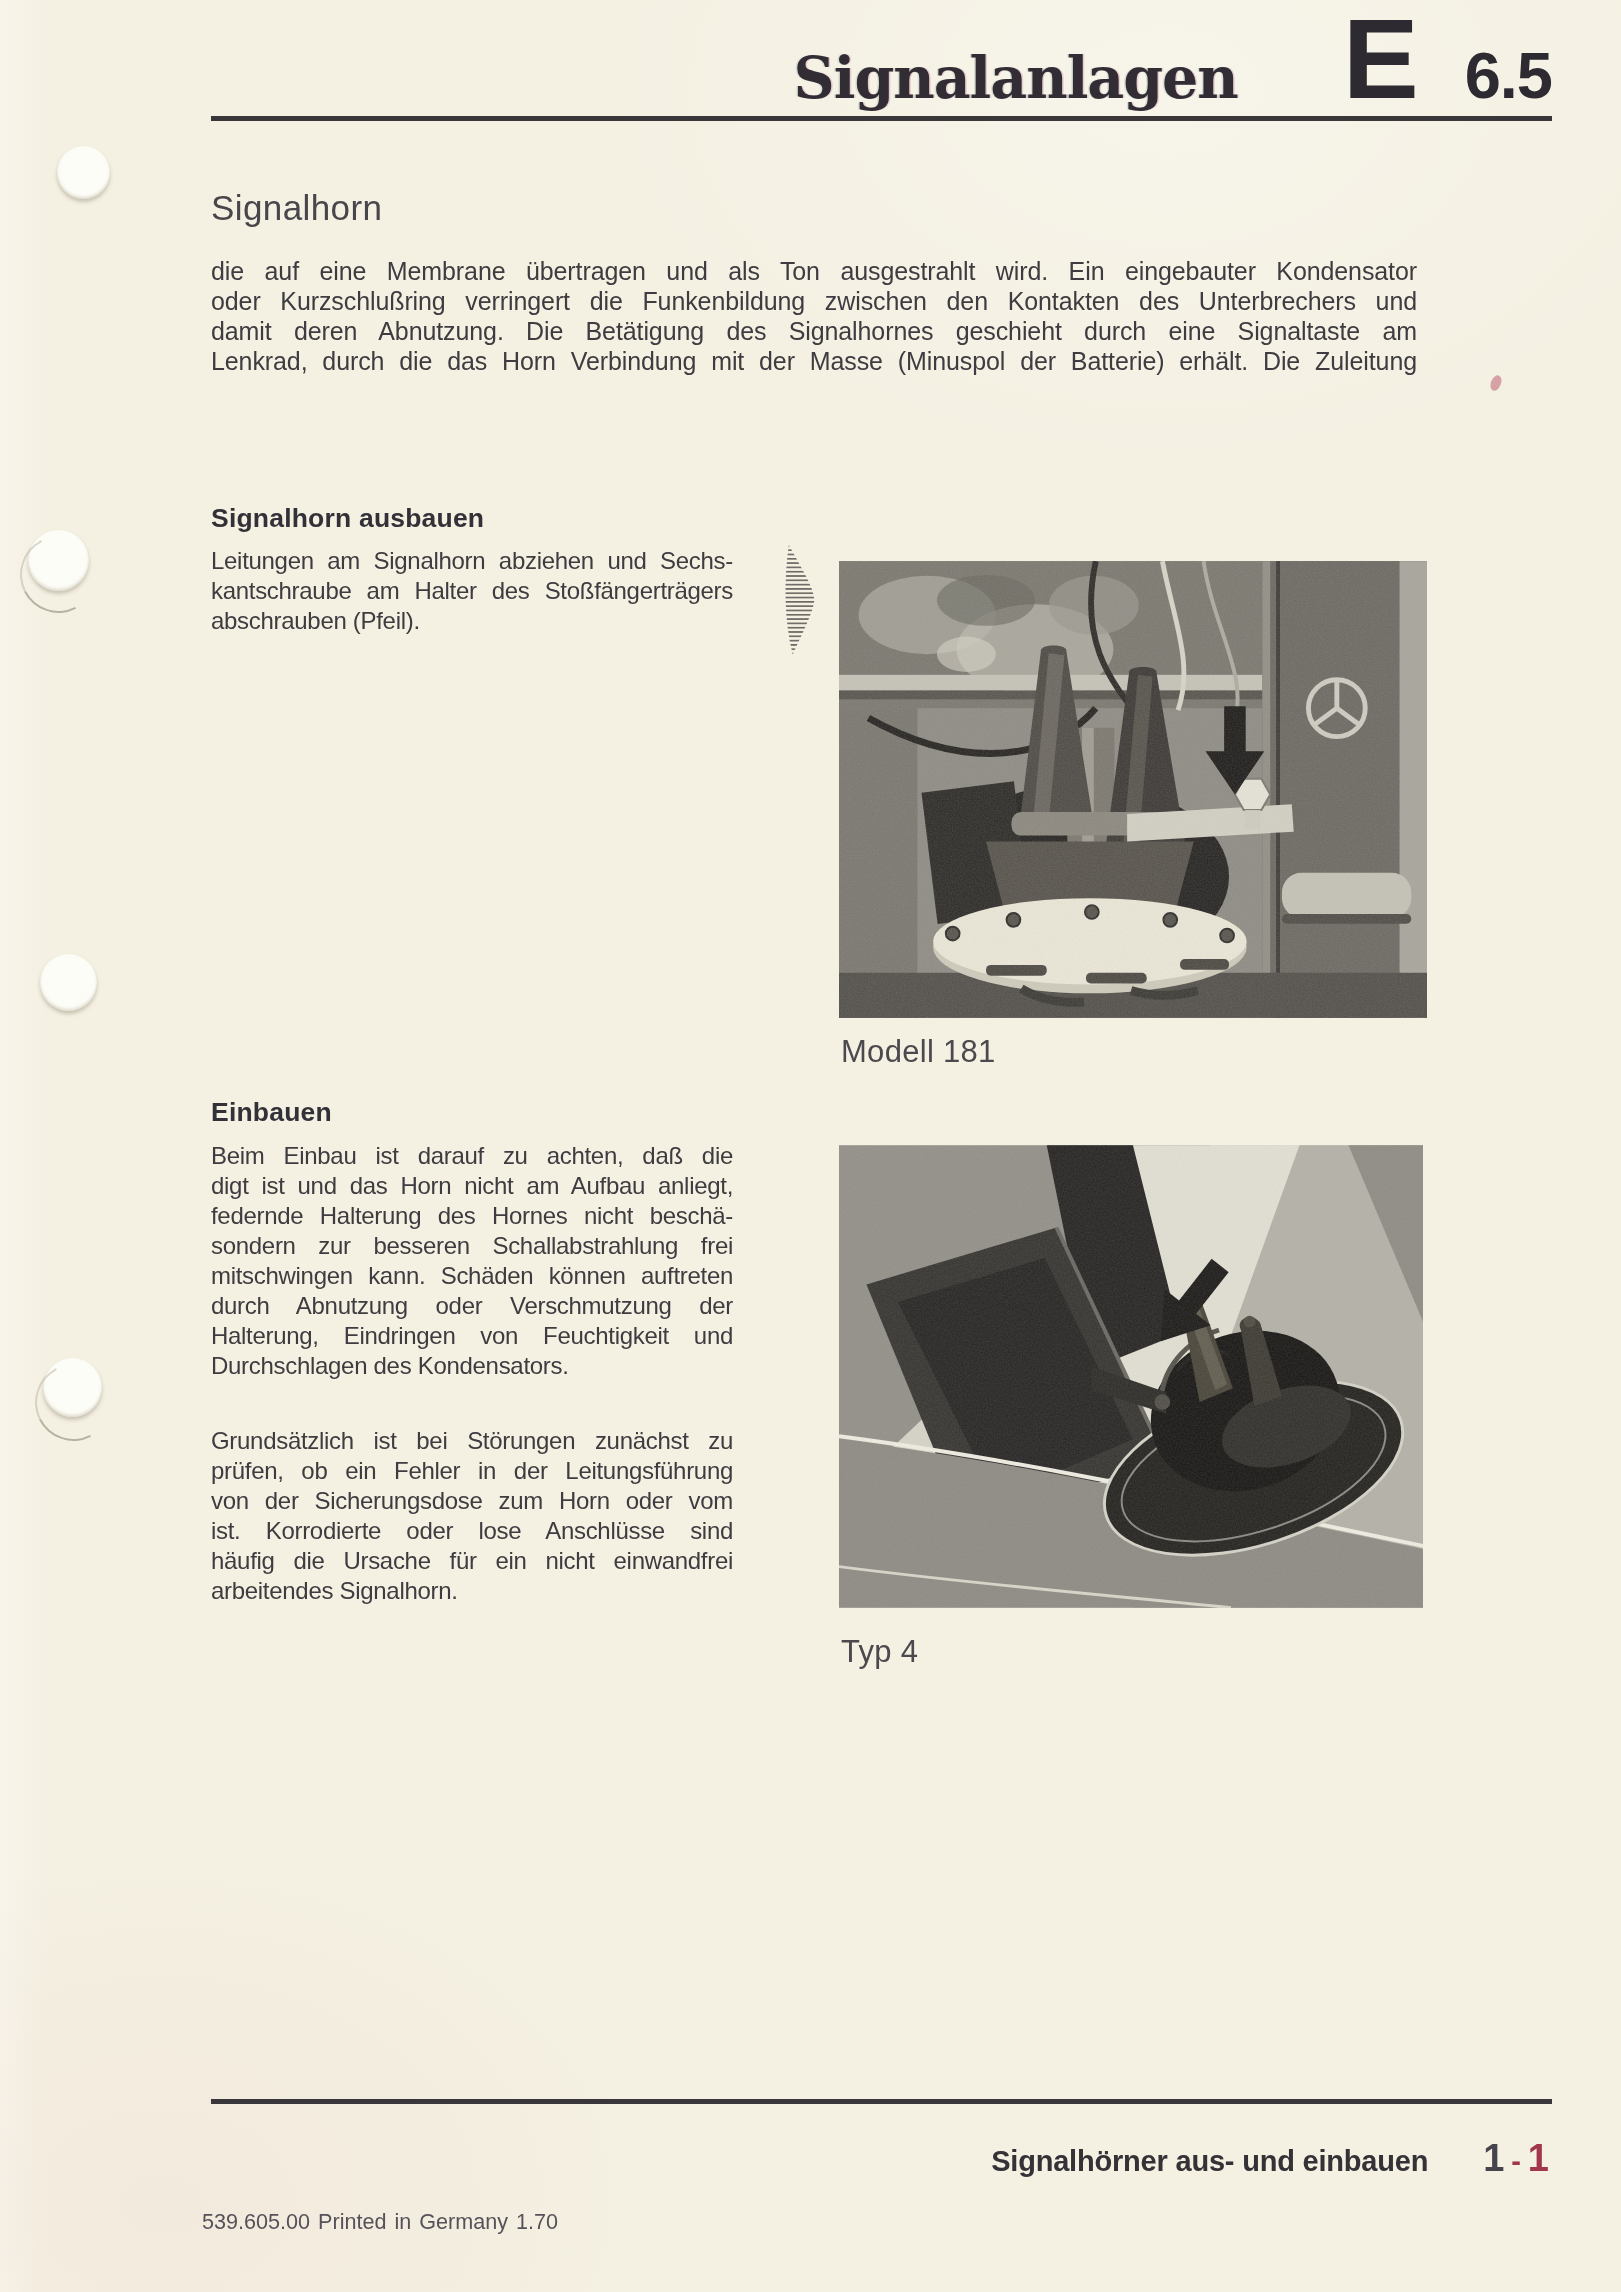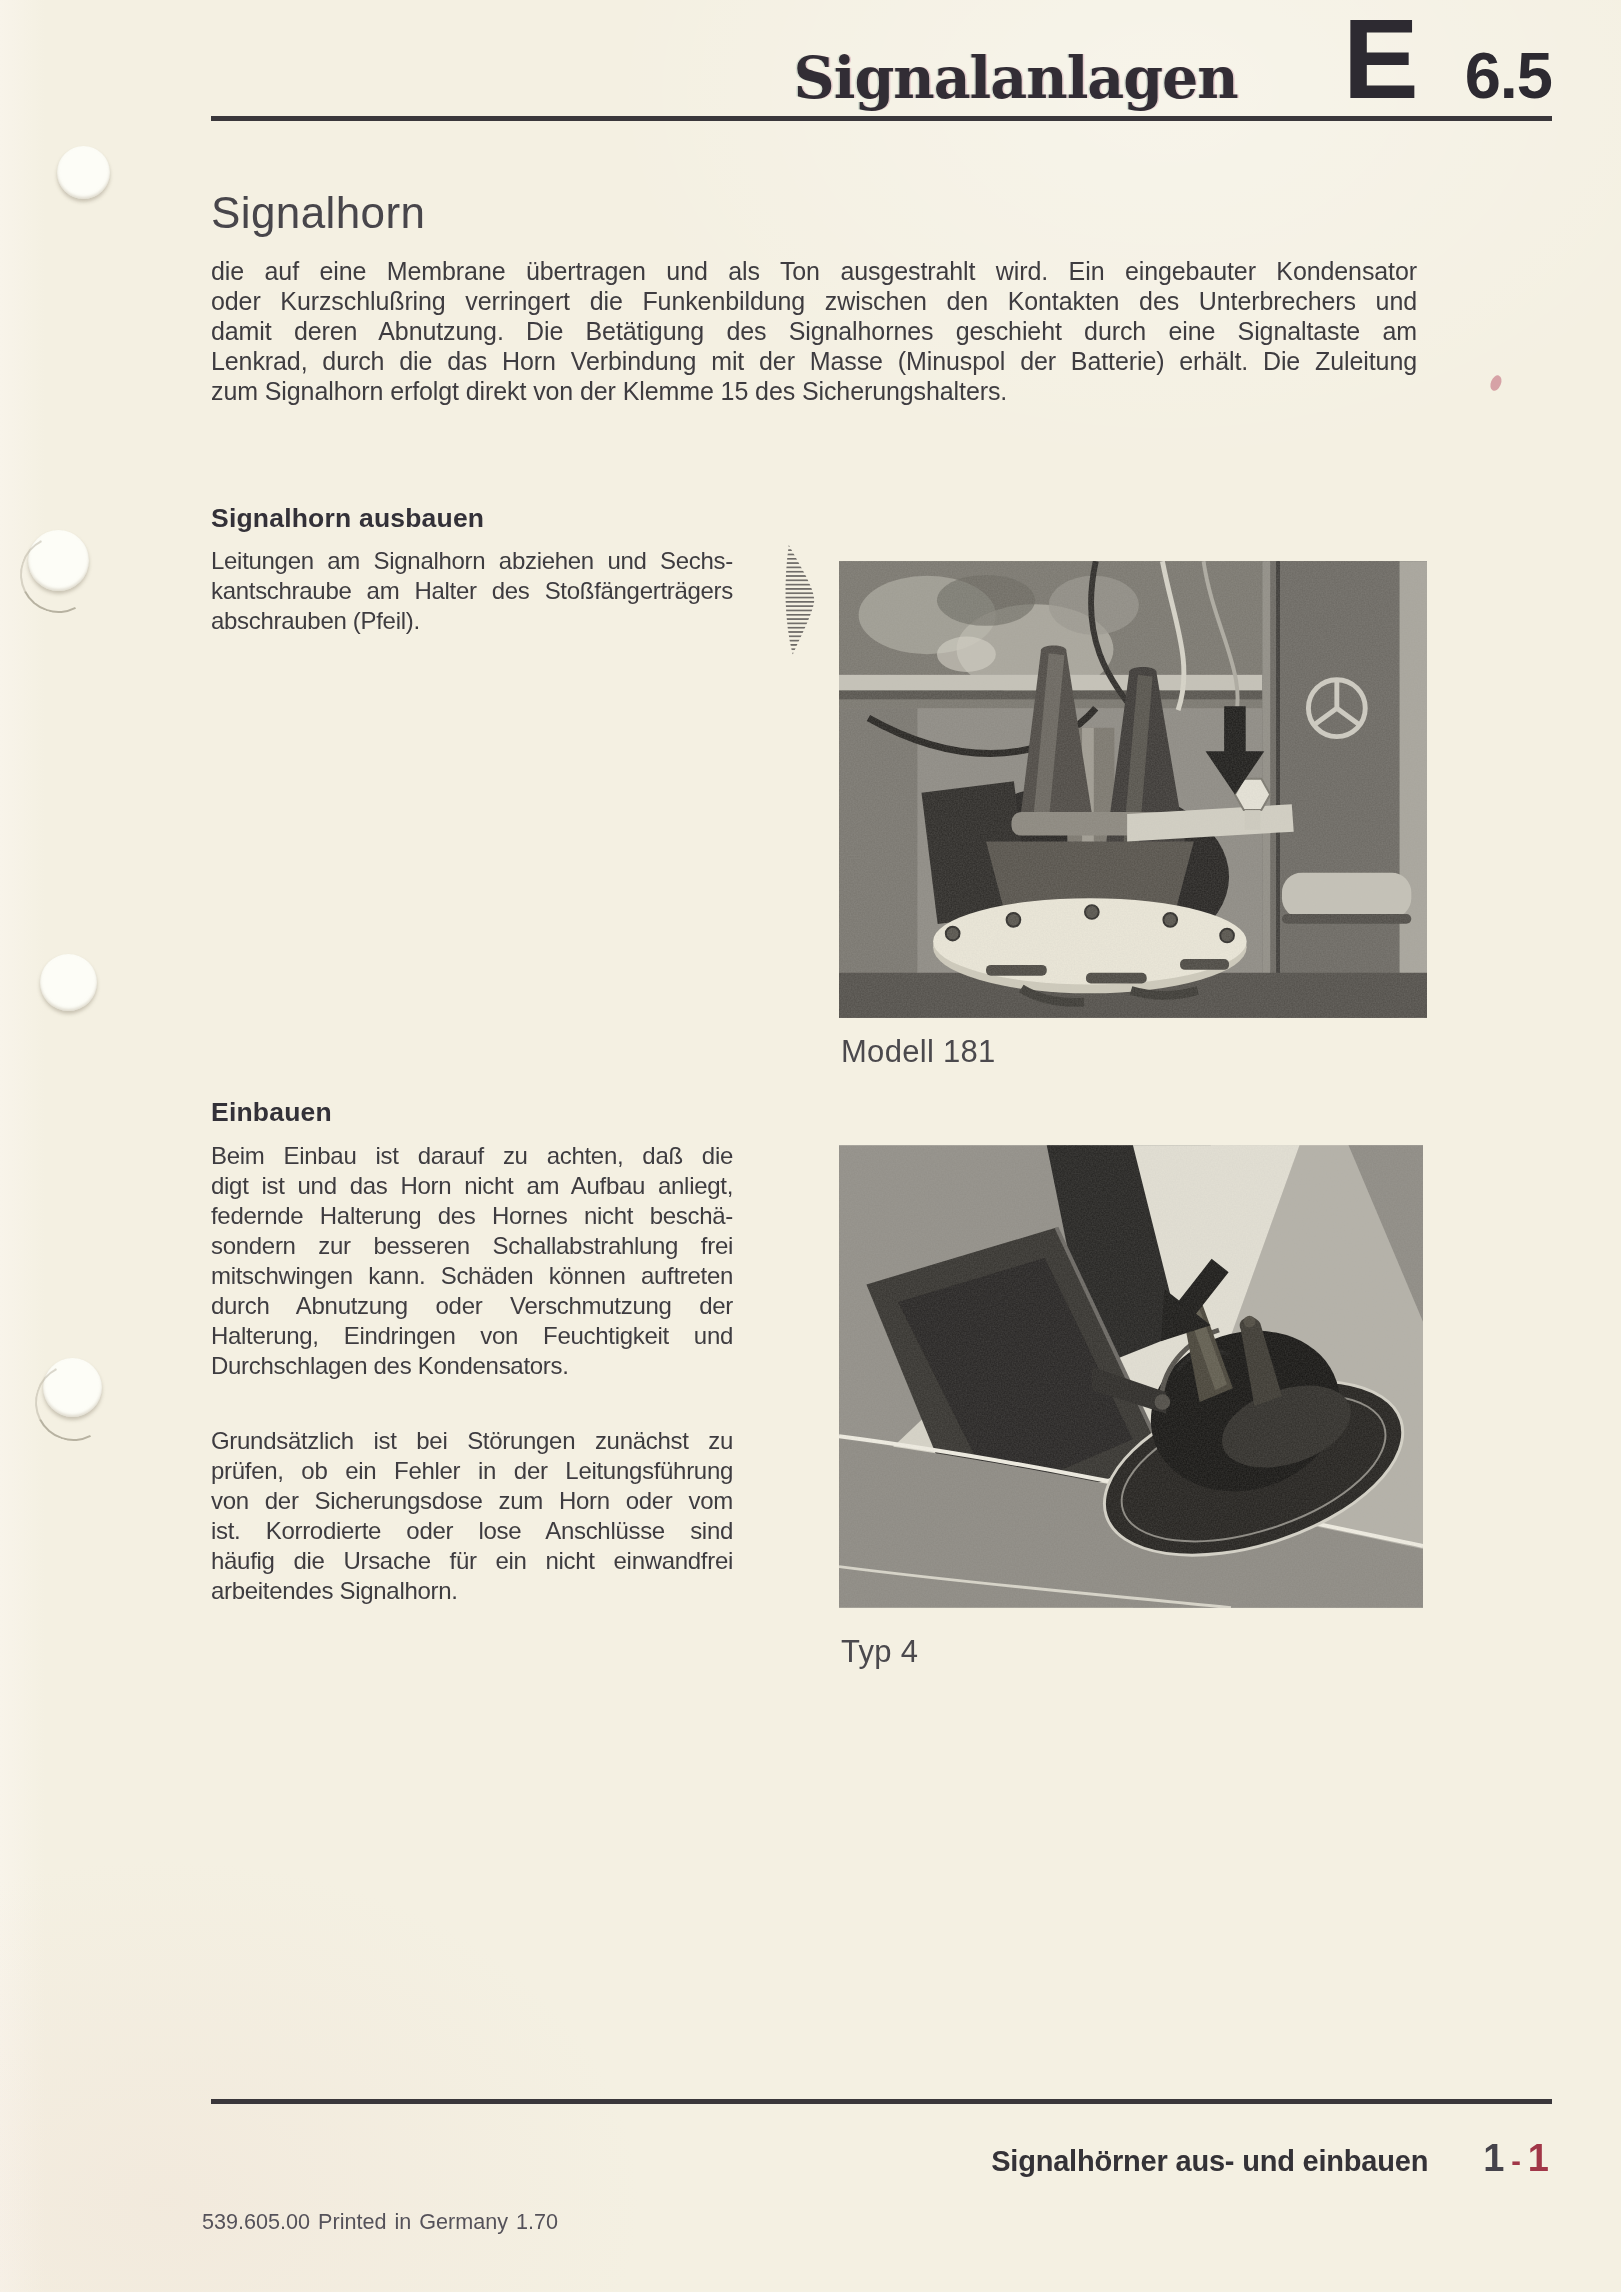--- a/index.html
+++ b/index.html
@@ -27,21 +27,21 @@
     font-family:"DejaVu Serif",serif;font-weight:700;font-size:57px;line-height:1.6;
     color:#322d35;letter-spacing:-1px;
     text-shadow:1.5px 0 0 rgba(160,40,90,.18), -1.5px 0 0 rgba(40,110,90,.15);
   }
   .hdr-letter{font-weight:800;font-size:114px;line-height:1;margin-left:65px;color:#2d2a31;letter-spacing:-2px;}
   .hdr-number{font-weight:700;font-size:65px;line-height:1;margin-left:7.8px;color:#2d2a31;letter-spacing:-1px;}
   .rule{position:absolute;left:211px;width:1341px;height:4.9px;background:var(--rule);}
   .rule-top{top:116px;}
   .rule-bottom{top:2099px;}
   
-  .h1{position:absolute;left:211px;top:188px;font-size:44px;font-weight:400;color:#48464b;letter-spacing:0.4px;}
+  .h1{position:absolute;left:211px;top:188px;font-size:35px;font-weight:400;color:#48464b;letter-spacing:0.4px;}
   .h2{position:absolute;left:211px;font-size:26.5px;font-weight:700;color:var(--heading);letter-spacing:0.2px;}
   .h2-ausbauen{top:503px;}
   .h2-einbauen{top:1097px;}
   .tblock{position:absolute;left:211px;color:var(--text);}
   .tblock div{text-align:justify;text-align-last:justify;}
   .tblock div.last{text-align-last:left;}
   .intro{top:256px;width:1206px;font-size:25px;line-height:30px;letter-spacing:-0.1px;}
   .colblock{width:522px;font-size:24px;line-height:30px;letter-spacing:-0.3px;}
   .col-ausbauen{top:546px;}
   .col-einbau-1{top:1141px;line-height:30px;}
@@ -87,21 +87,20 @@
     <span class="hdr-number">6.5</span>
   </div>
   <div class="rule rule-top"></div>
 
   <div class="h1">Signalhorn</div>
   <div class="tblock intro">
       <div>die auf eine Membrane übertragen und als Ton ausgestrahlt wird. Ein eingebauter Kondensator</div>
       <div>oder Kurzschlußring verringert die Funkenbildung zwischen den Kontakten des Unterbrechers und</div>
       <div>damit deren Abnutzung. Die Betätigung des Signalhornes geschieht durch eine Signaltaste am</div>
       <div>Lenkrad, durch die das Horn Verbindung mit der Masse (Minuspol der Batterie) erhält. Die Zuleitung</div>
-      <div class="last">zum Signalhorn erfolgt direkt von der Klemme 15 des Sicherungshalters.</div>
     </div>
 
   <div class="h2 h2-ausbauen">Signalhorn ausbauen</div>
   <div class="tblock colblock col-ausbauen">
       <div>Leitungen am Signalhorn abziehen und Sechs-</div>
       <div>kantschraube am Halter des Stoßfängerträgers</div>
       <div class="last">abschrauben (Pfeil).</div>
     </div>
 
   <div class="artifact">

